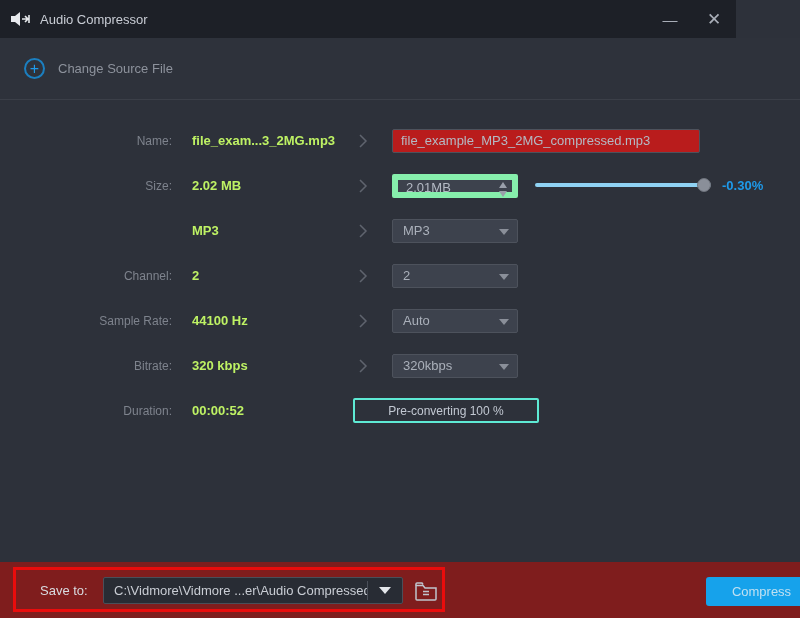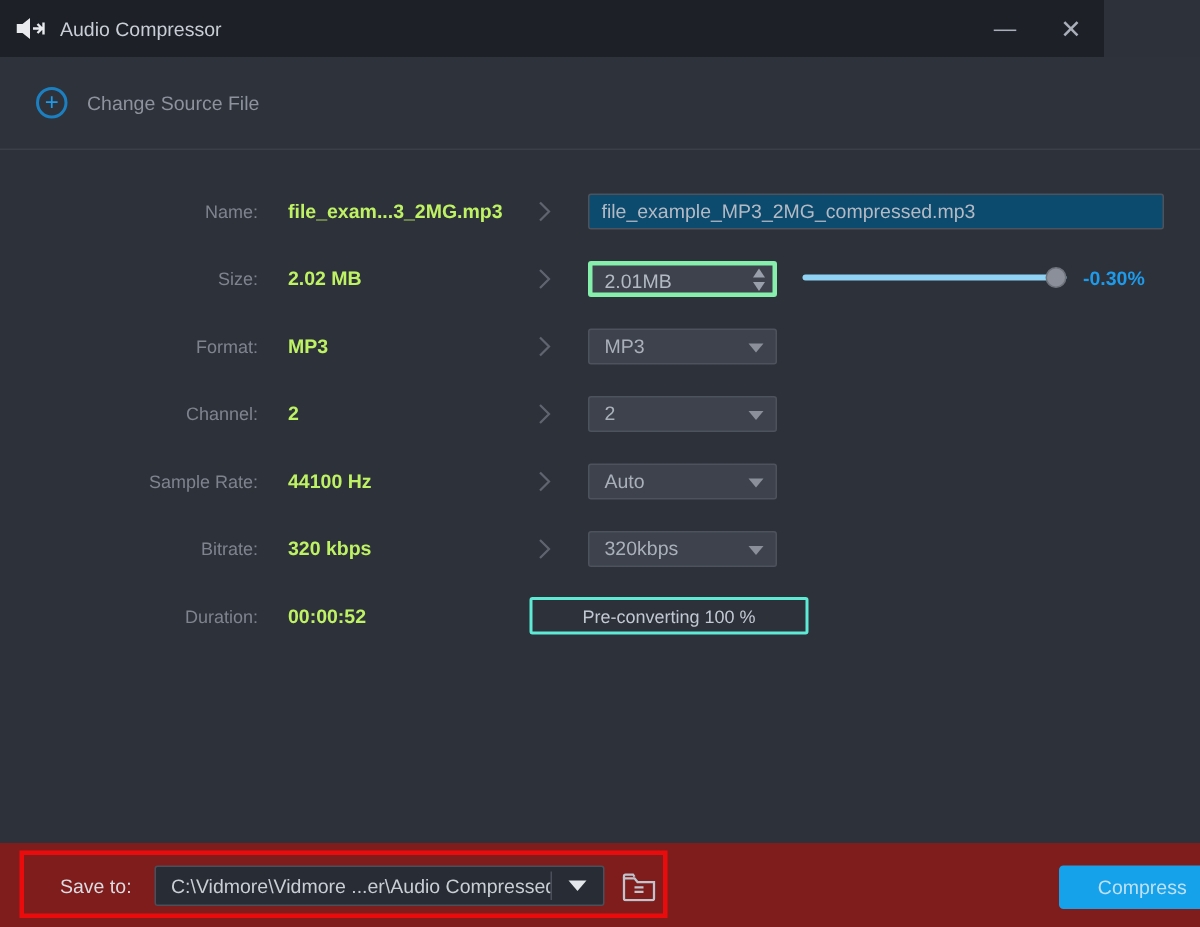--- a/index.html
+++ b/index.html
@@ -51,27 +51,27 @@
     display:flex; align-items:center;
     font-size:13px; font-weight:600; color:#bef264;
   }
   .row-chevron {
     position:absolute; left:353px; top:0; height:45px; width:20px;
     display:flex; align-items:center; justify-content:center;
   }
   .row-control { position:absolute; left:392px; top:0; height:45px; display:flex; align-items:center; }
 
   .text-field {
-    width:384px; height:24px; background:#0c4a6e; border:1px solid #4d525c;
+    width:308px; height:24px; background:#b91c1c; border:1px solid #4d525c;
     border-radius:2px; color:#b4bac4; font-size:13px;
     font-family:"Liberation Sans", sans-serif; padding:0 8px; outline:none;
   }
   .spinbox {
-    width:126px; height:24px; background:#3d424d; border:3px solid #86efac;
-    border-radius:2px; display:flex; align-items:flex-end; position:relative;
+    width:126px; height:24px; background:#3d424d; border:6px solid #86efac;
+    border-radius:2px; display:flex; align-items:flex-start; position:relative;
   }
   .spinbox .spin-text { flex:1; padding-left:8px; font-size:13px; color:#b4bac4; }
   .spin-arrows { position:absolute; right:5px; top:2px; display:flex; flex-direction:column; gap:3px; }
   .tri-up { width:0; height:0; border-left:4px solid transparent; border-right:4px solid transparent; border-bottom:6px solid #9aa0ab; }
   .tri-down { width:0; height:0; border-left:4px solid transparent; border-right:4px solid transparent; border-top:6px solid #9aa0ab; }
 
   .dropdown {
     width:126px; height:24px; background:#3d424d; border:1px solid #4d525c;
     border-radius:2px; display:flex; align-items:center; position:relative;
   }
@@ -195,21 +195,20 @@
         </div>
       </div>
       <div class="slider-wrap">
         <div class="slider-track"></div>
         <div class="slider-thumb" id="slider-thumb" style="left: calc(96% - 7px);"></div>
       </div>
       <div class="percent-label">-0.30%</div>
     </div>
 
     <div class="form-row">
-      <div class="row-label">Format:</div>
       <div class="row-value">MP3</div>
       <div class="row-chevron">
         <svg width="10" height="16" viewBox="0 0 10 16">
             <polyline points="2,2 8,8 2,14" fill="none" stroke="#5f646e" stroke-width="1.5"></polyline>
           </svg>
       </div>
       <div class="row-control">
         <div class="dropdown">
           <span class="dd-text">MP3</span>
           <span class="dd-arrow"></span>

